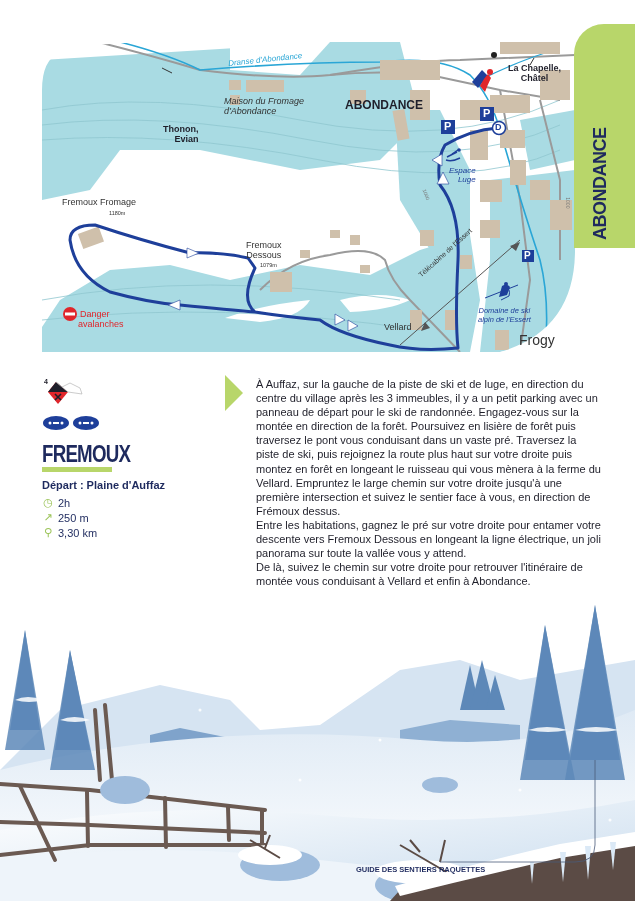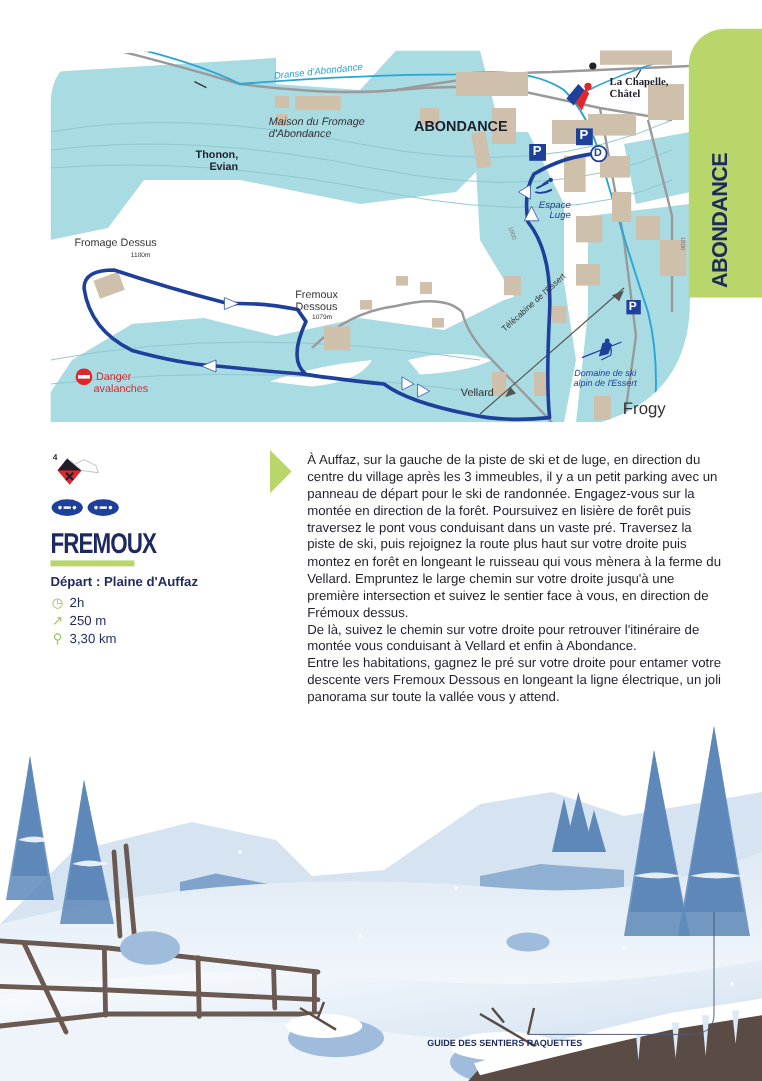--- a/index.html
+++ b/index.html
@@ -149,33 +149,33 @@
   <div class="lbl" style="left:228px;top:55px;font-size:8px;color:#2aa6d6;transform:rotate(-6deg);font-style:italic;">Dranse d'Abondance</div>
   <div class="lbl" style="left:163px;top:80px;font-size:9px;font-weight:bold;text-align:right;margin-top:44px;">
     <div>Thonon,</div>
     <div>Evian</div>
   </div>
   <div class="lbl" style="left:224px;top:96px;font-size:9px;font-style:italic;color:#333;">
     <div>Maison du Fromage</div>
     <div>d'Abondance</div>
   </div>
   <div class="lbl" style="left:345px;top:99px;font-size:12px;font-weight:bold;color:#1f1f2a;">ABONDANCE</div>
-  <div class="lbl" style="left:508px;top:63px;font-size:9px;font-weight:bold;text-align:left;font-family:Liberation Serif, serif;">
+  <div class="lbl" style="left:508px;top:63px;font-size:9px;font-weight:bold;text-align:center;">
     <div>La Chapelle,</div>
     <div>Châtel</div>
   </div>
   <div class="lbl" style="left:495px;top:122px;font-size:9px;font-weight:bold;color:#1e3f9a;">D</div>
   <div class="lbl" style="left:444px;top:120px;font-size:11px;font-weight:bold;color:#fff;">P</div>
   <div class="lbl" style="left:483px;top:107px;font-size:11px;font-weight:bold;color:#fff;">P</div>
   <div class="lbl" style="left:524px;top:250px;font-size:10px;font-weight:bold;color:#fff;">P</div>
   <div class="lbl" style="left:449px;top:166px;font-size:8px;font-style:italic;color:#1e3f9a;text-align:right;">
     <div>Espace</div>
     <div>Luge</div>
   </div>
-  <div class="lbl" style="left:62px;top:197px;font-size:9px;color:#333;">Fromage Dessus</div>
+  <div class="lbl" style="left:62px;top:197px;font-size:9px;color:#333;">Fremoux Fromage</div>
   <div class="lbl" style="left:109px;top:210px;font-size:5.5px;color:#333;">1180m</div>
   <div class="lbl" style="left:246px;top:240px;font-size:9px;color:#333;text-align:center;">
     <div>Fremoux</div>
     <div>Dessous</div>
   </div>
   <div class="lbl" style="left:260px;top:262px;font-size:5.5px;color:#333;">1079m</div>
   <div class="lbl" style="left:80px;top:309px;font-size:9px;color:#e0262b;">
     <div>Danger</div>
     <div style="margin-left:-2px;">avalanches</div>
   </div>
@@ -228,22 +228,22 @@
   <span>250 m</span>
 </div>
 <div class="stat" style="top:526px;">
   <span class="ic">⚲</span>
   <span>3,30 km</span>
 </div>
 
 <div class="arrow-tri"></div>
 <div class="body-text">
   <p>À Auffaz, sur la gauche de la piste de ski et de luge, en direction du centre du village après les 3 immeubles, il y a un petit parking avec un panneau de départ pour le ski de randonnée. Engagez-vous sur la montée en direction de la forêt. Poursuivez en lisière de forêt puis traversez le pont vous conduisant dans un vaste pré. Traversez la piste de ski, puis rejoignez la route plus haut sur votre droite puis montez en forêt en longeant le ruisseau qui vous mènera à la ferme du Vellard. Empruntez le large chemin sur votre droite jusqu'à une première intersection et suivez le sentier face à vous, en direction de Frémoux dessus.</p>
+  <p>Entre les habitations, gagnez le pré sur votre droite pour entamer votre descente vers Fremoux Dessous en longeant la ligne électrique, un joli panorama sur toute la vallée vous y attend.</p>
   <p>De là, suivez le chemin sur votre droite pour retrouver l'itinéraire de montée vous conduisant à Vellard et enfin à Abondance.</p>
-  <p>Entre les habitations, gagnez le pré sur votre droite pour entamer votre descente vers Fremoux Dessous en longeant la ligne électrique, un joli panorama sur toute la vallée vous y attend.</p>
 </div>
 
 <div class="scene">
   <svg width="635" height="301" viewBox="0 0 635 301">
     <defs>
       <linearGradient id="snow1" x1="0" y1="0" x2="0" y2="1">
         <stop offset="0" stop-color="#dfeaf5"></stop>
           <stop offset="1" stop-color="#ffffff"></stop>
       </linearGradient>
       <linearGradient id="snow2" x1="0" y1="0" x2="1" y2="1">

